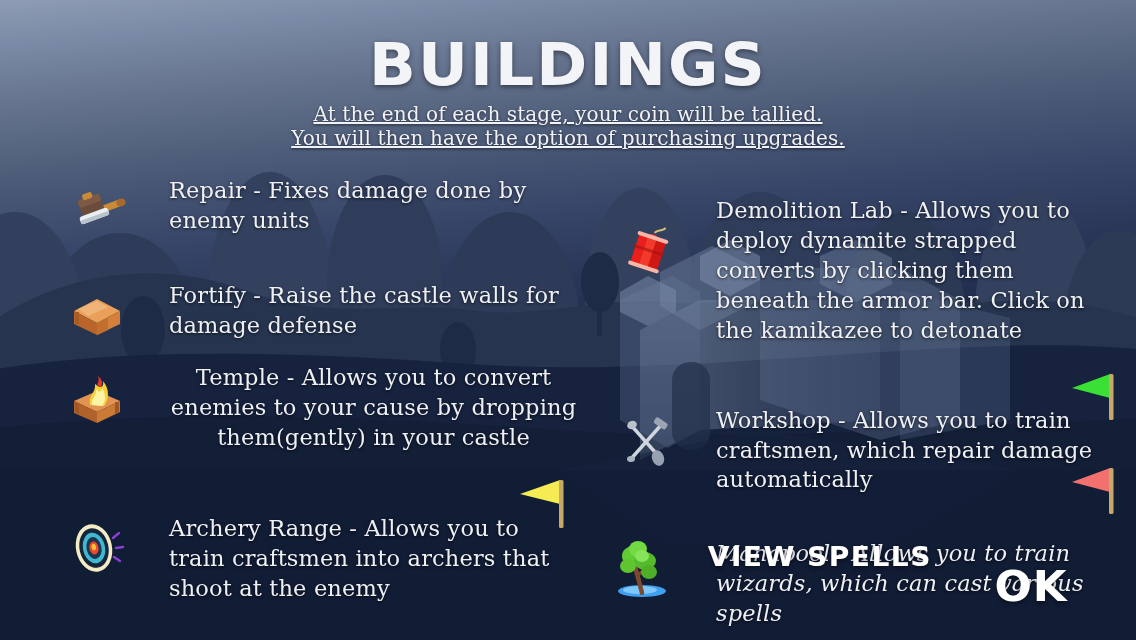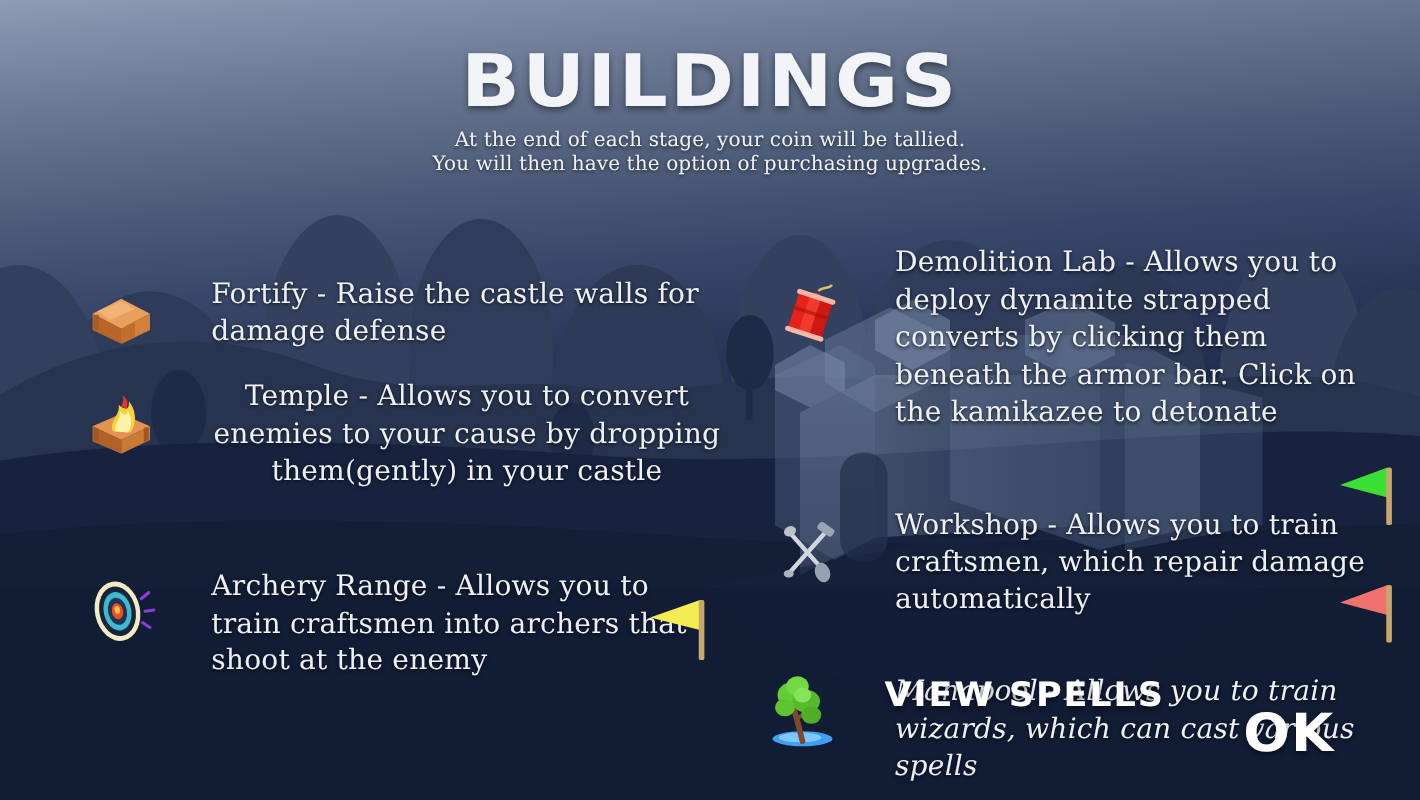--- a/index.html
+++ b/index.html
@@ -34,26 +34,27 @@
     font-weight:bold;
     font-size:58px;
     letter-spacing:2px;
     color:#f3f4f8;
     line-height:1;
     transform:scaleX(1.06);
     text-shadow:0 2px 5px rgba(0,0,0,.45);
   }
   .subtitle {
     font-family:"DejaVu Serif", serif;
-    font-size:16px;
+    font-size:20px;
     color:#f0f2f7;
     line-height:1.18;
     margin-top:9px;
     text-shadow:0 1px 3px rgba(0,0,0,.6);
     letter-spacing:.1px;
+    text-decoration:underline;
   }
   
   .col {
     position:absolute;
     font-family:"DejaVu Serif", serif;
   }
   .col-left  { left:58px;  top:176px; width:520px; }
   .col-right { left:606px; top:196px; width:500px; }
   .entry { position:relative; display:flex; align-items:flex-start; }
   .entry .icon {
@@ -163,20 +164,36 @@
   <div class="title-wrap">
     <div class="title">BUILDINGS</div>
     <div class="subtitle">
       <div>At the end of each stage, your coin will be tallied.</div>
       <div>You will then have the option of purchasing upgrades.</div>
     </div>
   </div>
 
   <div class="col col-left">
 
+    <div class="entry" style="margin-top:0;">
+      <span class="icon" style="left:10px; top:4px;">
+        <svg width="62" height="62" viewBox="0 0 62 62">
+          <g transform="rotate(-20 31 31)">
+            <rect x="34" y="27" width="24" height="7" rx="3" fill="#c98b3a"></rect>
+            <rect x="50" y="27" width="9" height="7" rx="3" fill="#a8692a"></rect>
+            <rect x="14" y="14" width="23" height="20" rx="3" fill="#6b4c3c"></rect>
+            <rect x="14" y="14" width="23" height="8" rx="3" fill="#7d5a46"></rect>
+            <rect x="10" y="30" width="30" height="8" rx="3" fill="#e9eef2"></rect>
+            <rect x="10" y="34" width="30" height="4" rx="2" fill="#b9c3cc"></rect>
+            <rect x="20" y="10" width="10" height="6" rx="2" fill="#c98b3a"></rect>
+          </g>
+        </svg>
+      </span>
+      <span class="txt">Repair - Fixes damage done by enemy units</span>
+    </div>
 
     <div class="entry" style="margin-top:45px;">
       <span class="icon" style="left:8px; top:4px;">
         <svg width="62" height="62" viewBox="0 0 62 62">
           <polygon points="8,26 31,14 54,26 31,38" fill="#e9a05a"></polygon>
           <polygon points="8,26 31,38 31,50 8,39" fill="#b9652a"></polygon>
           <polygon points="31,38 54,26 54,39 31,50" fill="#d2803a"></polygon>
           <polygon points="12,24 31,16 42,22 22,31" fill="#f0b478"></polygon>
           <polygon points="31,38 42,33 42,45 31,50" fill="#c06f2e"></polygon>
           <rect x="9" y="27" width="4" height="12" fill="#a95b24"></rect>

